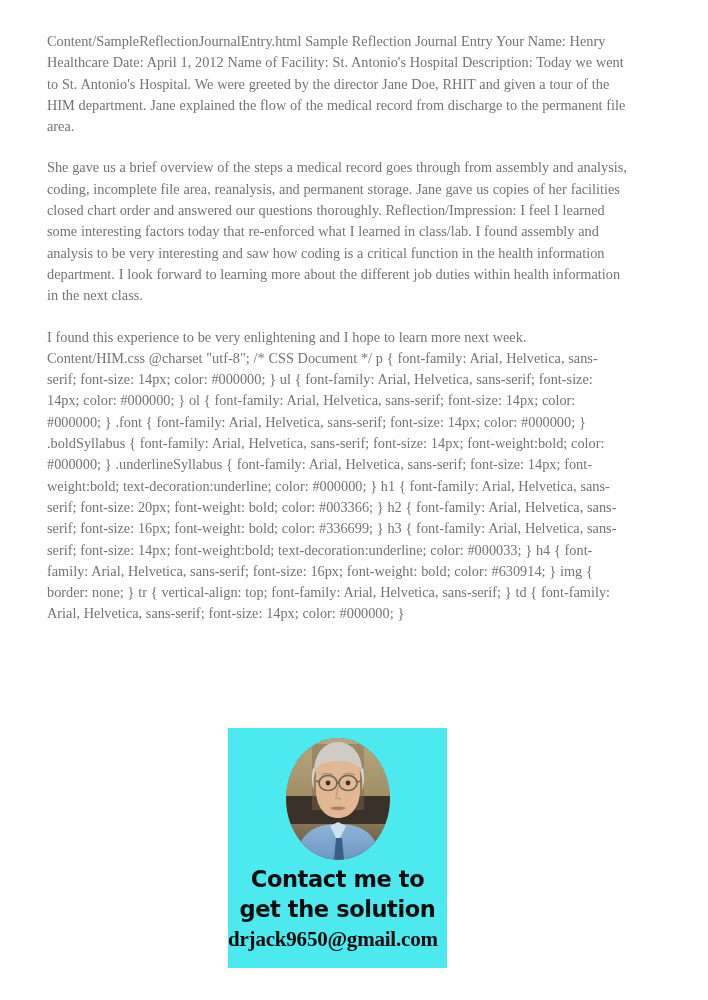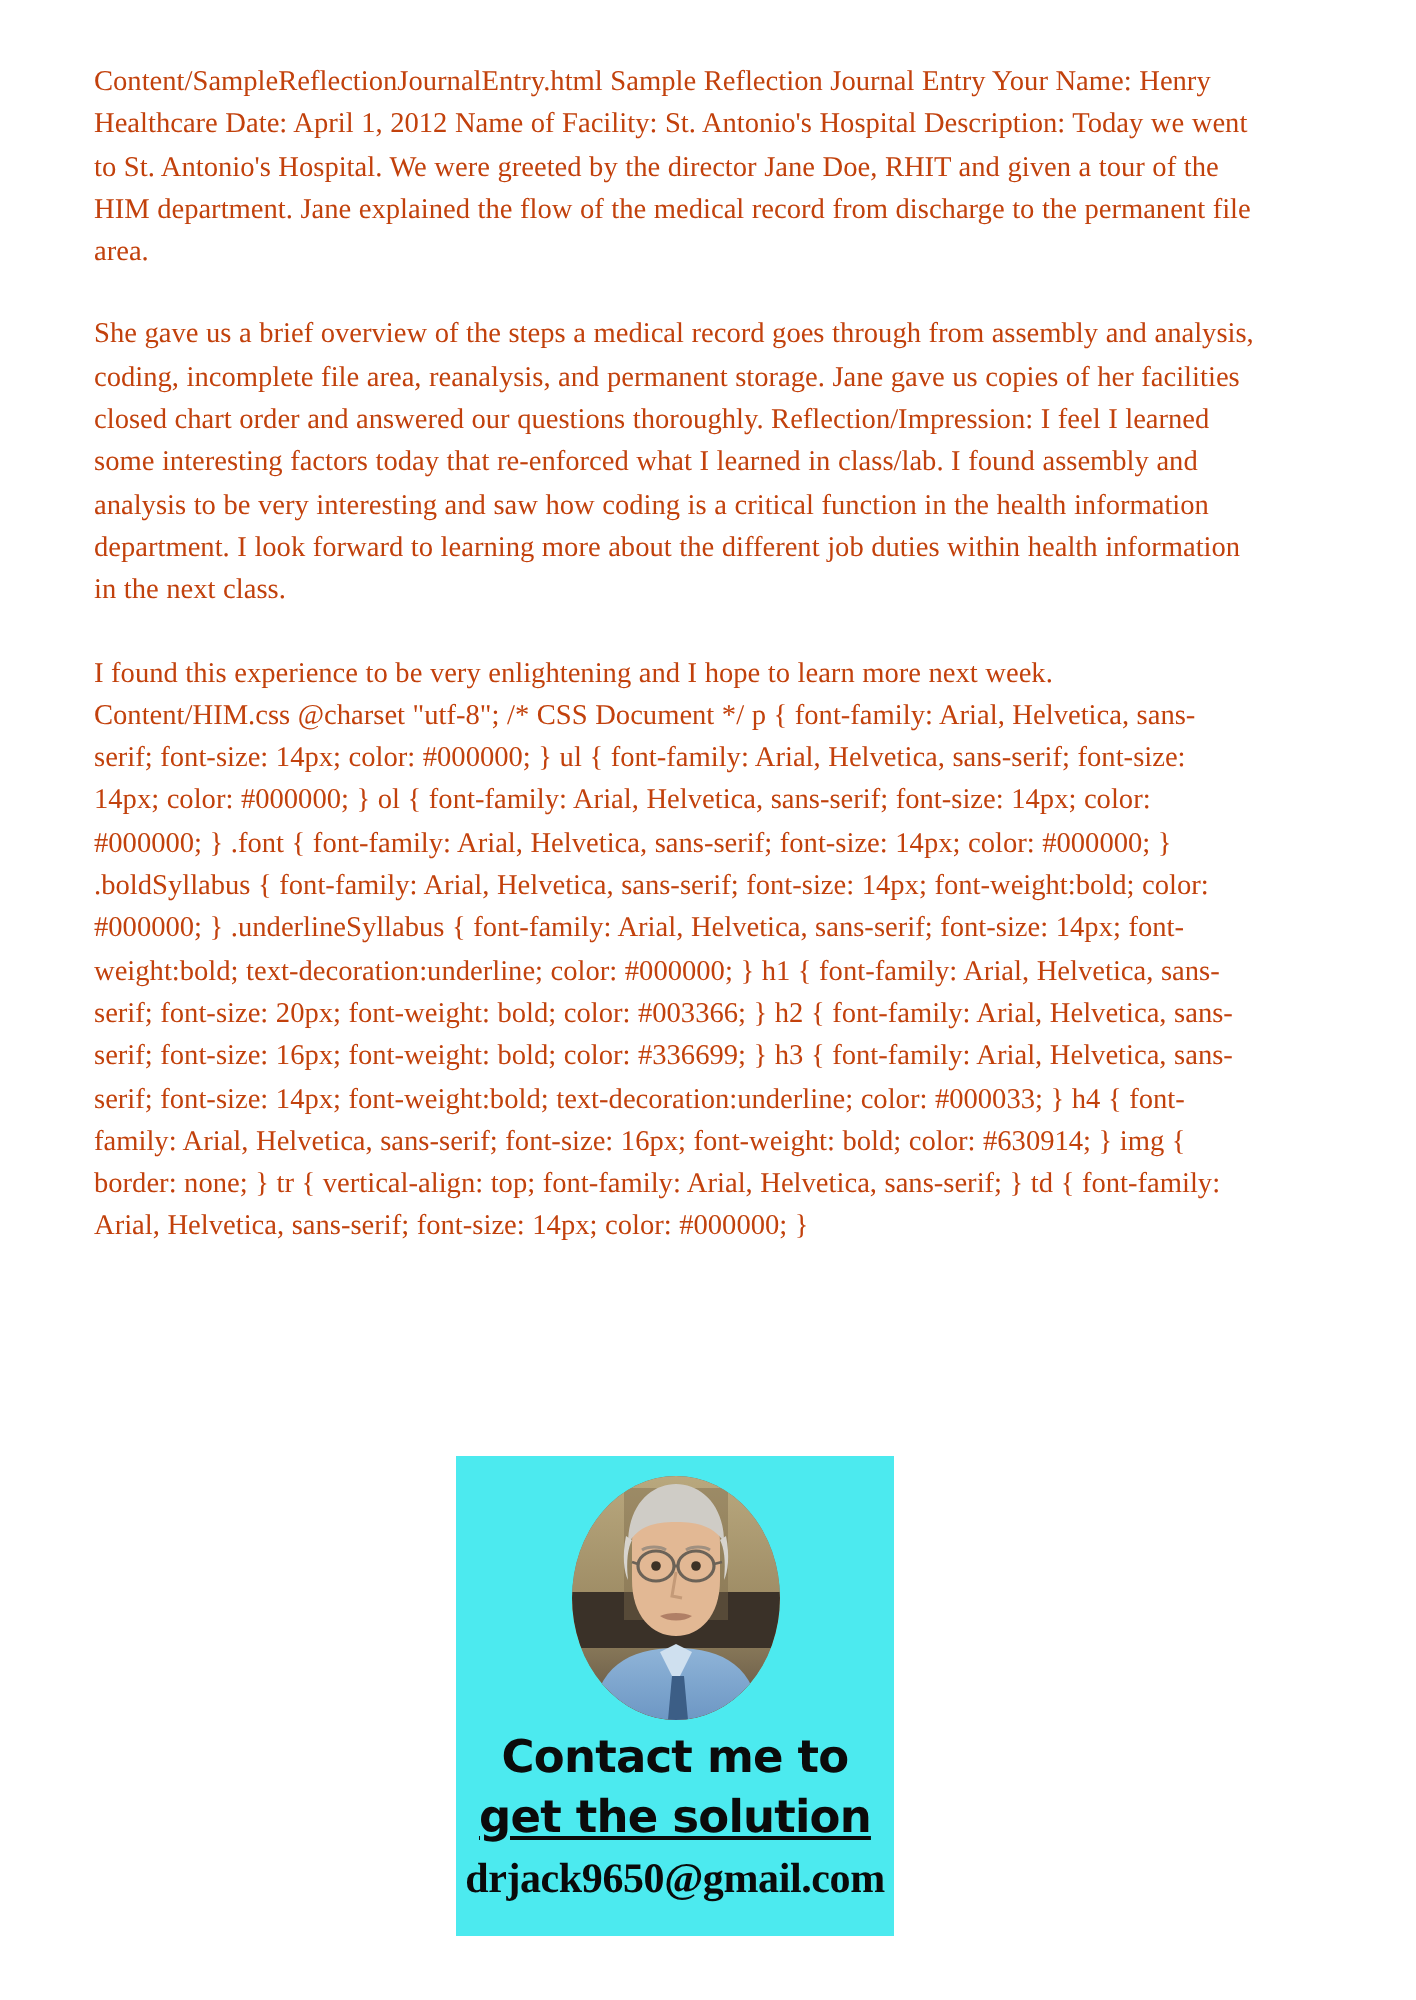--- a/index.html
+++ b/index.html
@@ -31,21 +31,21 @@
     position: absolute;
     left: 47px;
     top: 31px;
     width: 580px;
   }
 
   .para {
     font-family: "Liberation Serif", "DejaVu Serif", serif;
     font-size: 14.3px;
     line-height: 21.3px;
-    color: #c2410c;
+    color: #737373;
     text-align: left;
     margin: 0 0 20px 0;
     word-spacing: 0.2px;
   }
   .para:last-child { margin-bottom: 0; }
 
   
   .contact-card {
     position: absolute;
     left: 228px;
@@ -75,28 +75,27 @@
     top: 136px;
     width: 100%;
     text-align: center;
     font-family: "DejaVu Sans", "Liberation Sans", sans-serif;
     font-weight: bold;
     font-size: 22.5px;
     line-height: 30px;
     letter-spacing: -0.4px;
     color: #0b0b0b;
   }
-  .card-head .line2 { display: block; text-decoration: underline; }
+  .card-head .line2 { display: block; }
 
   .card-email {
     position: absolute;
     left: 0;
     top: 198px;
     width: 100%;
-    text-align: center;
     font-family: "Liberation Serif", "DejaVu Serif", serif;
     font-weight: bold;
     font-size: 21px;
     line-height: 26px;
     letter-spacing: -0.2px;
     color: #0a0a0a;
   }
 </style>
 </head>
 <body>

